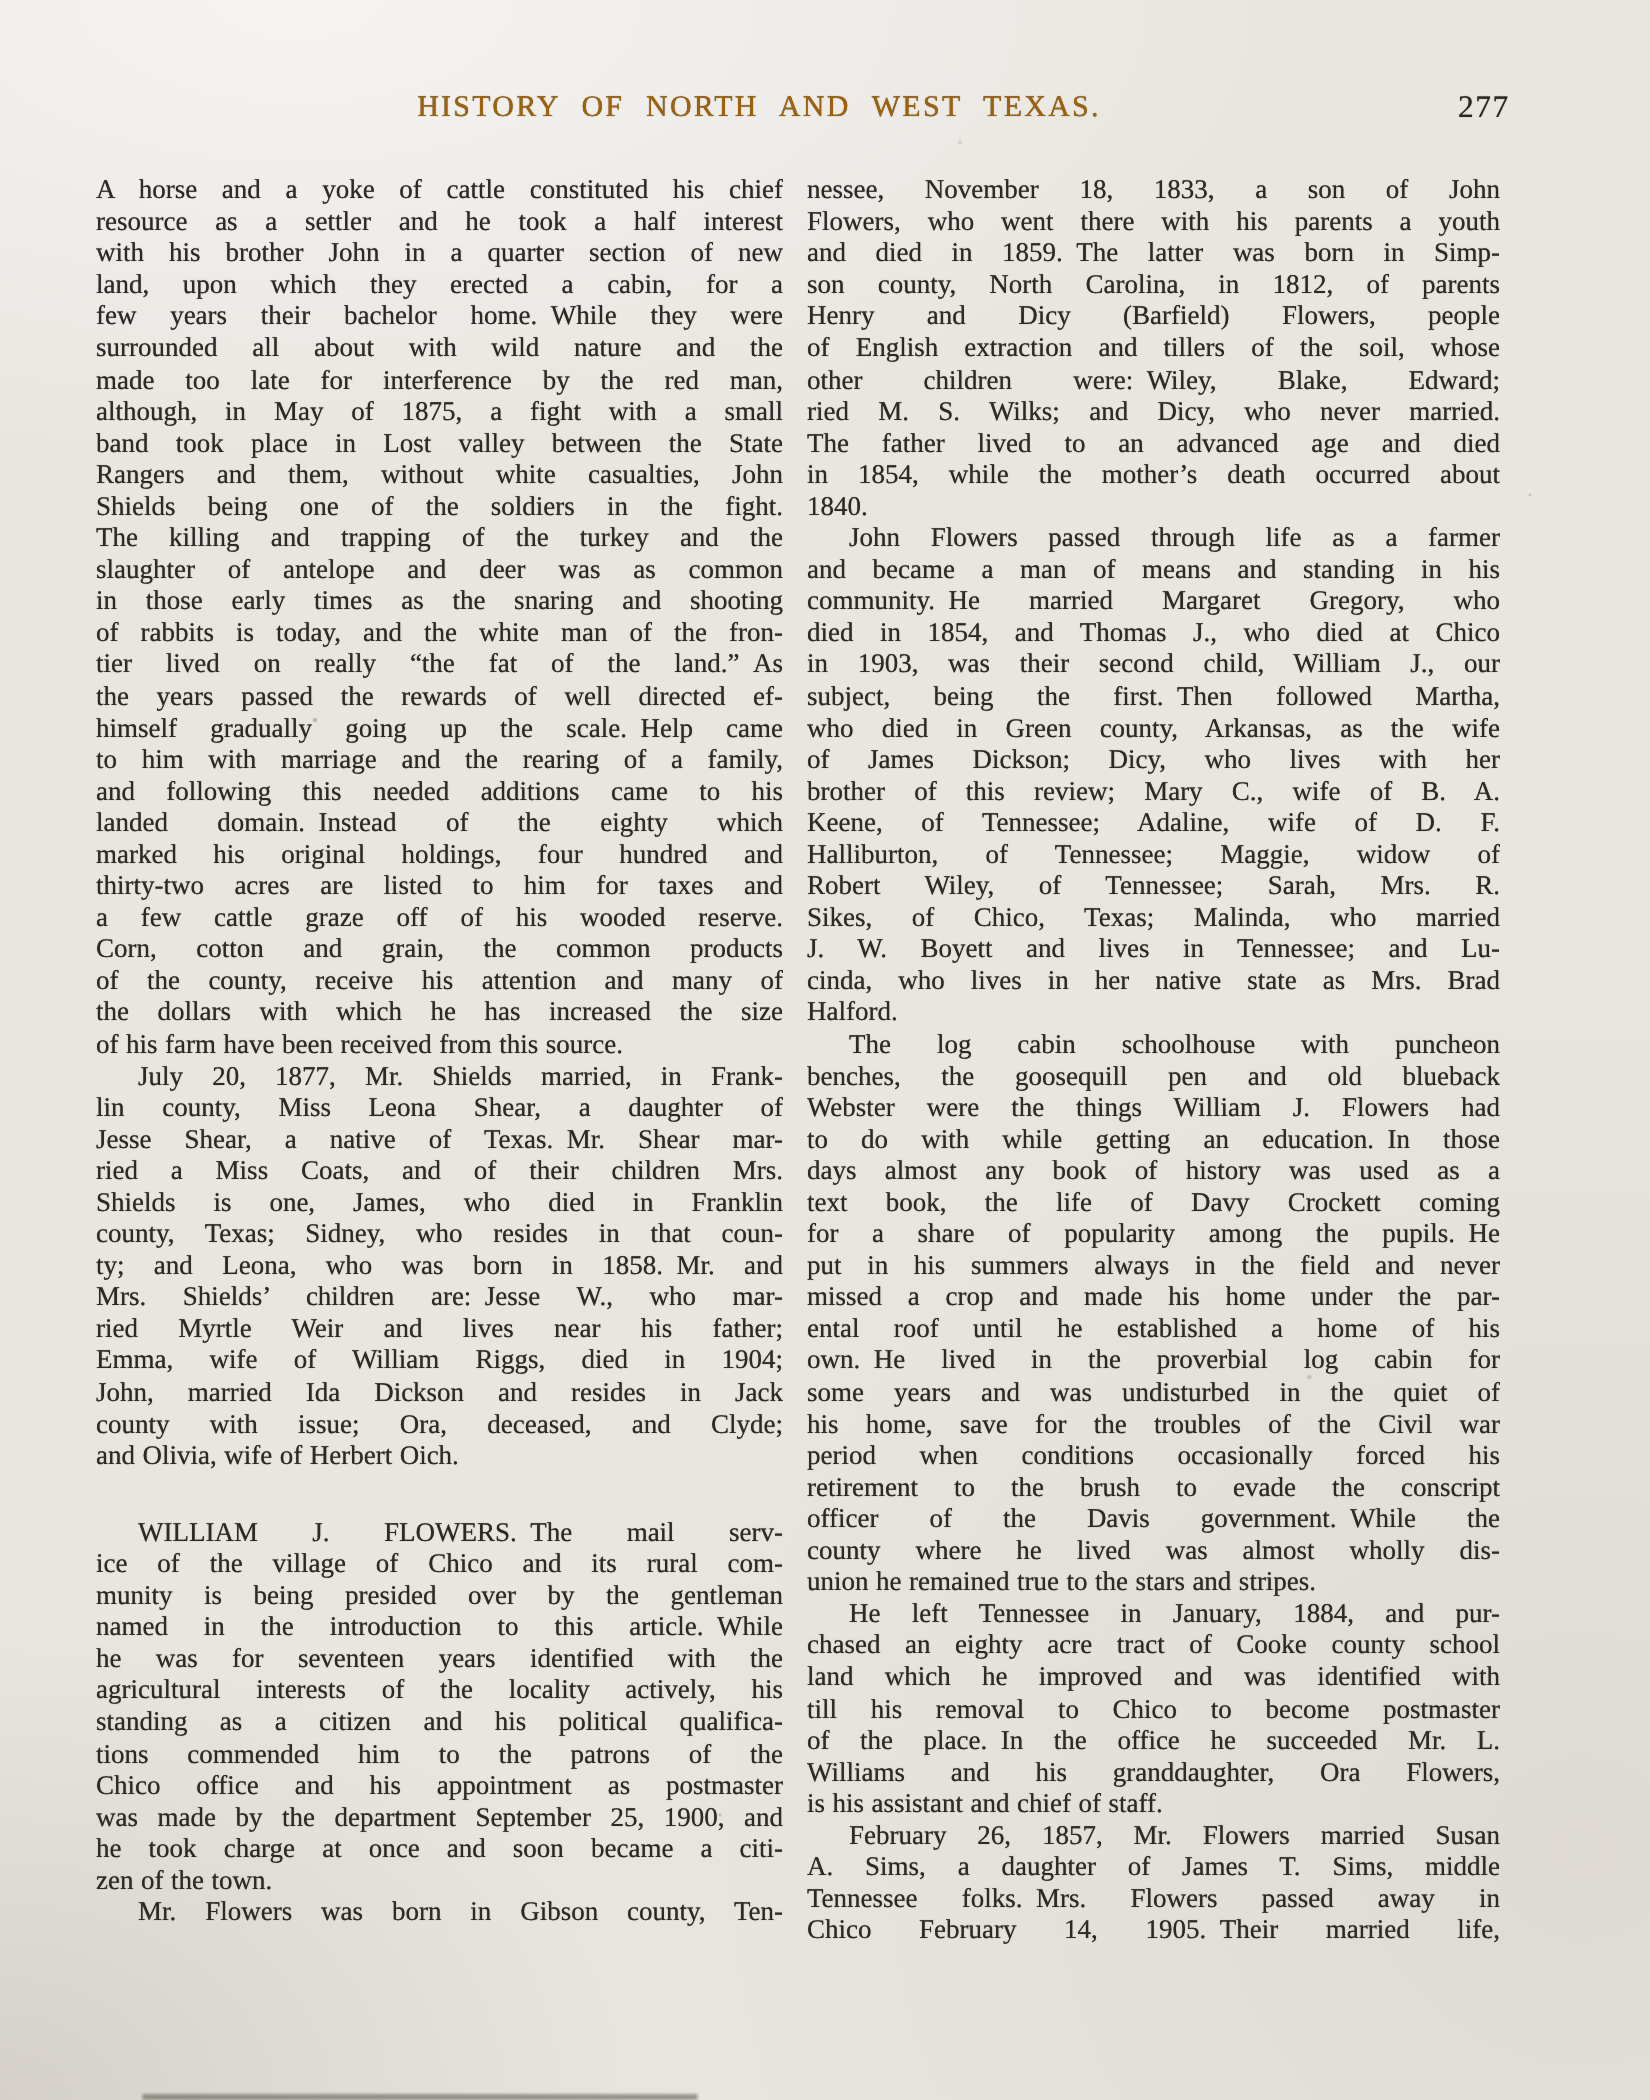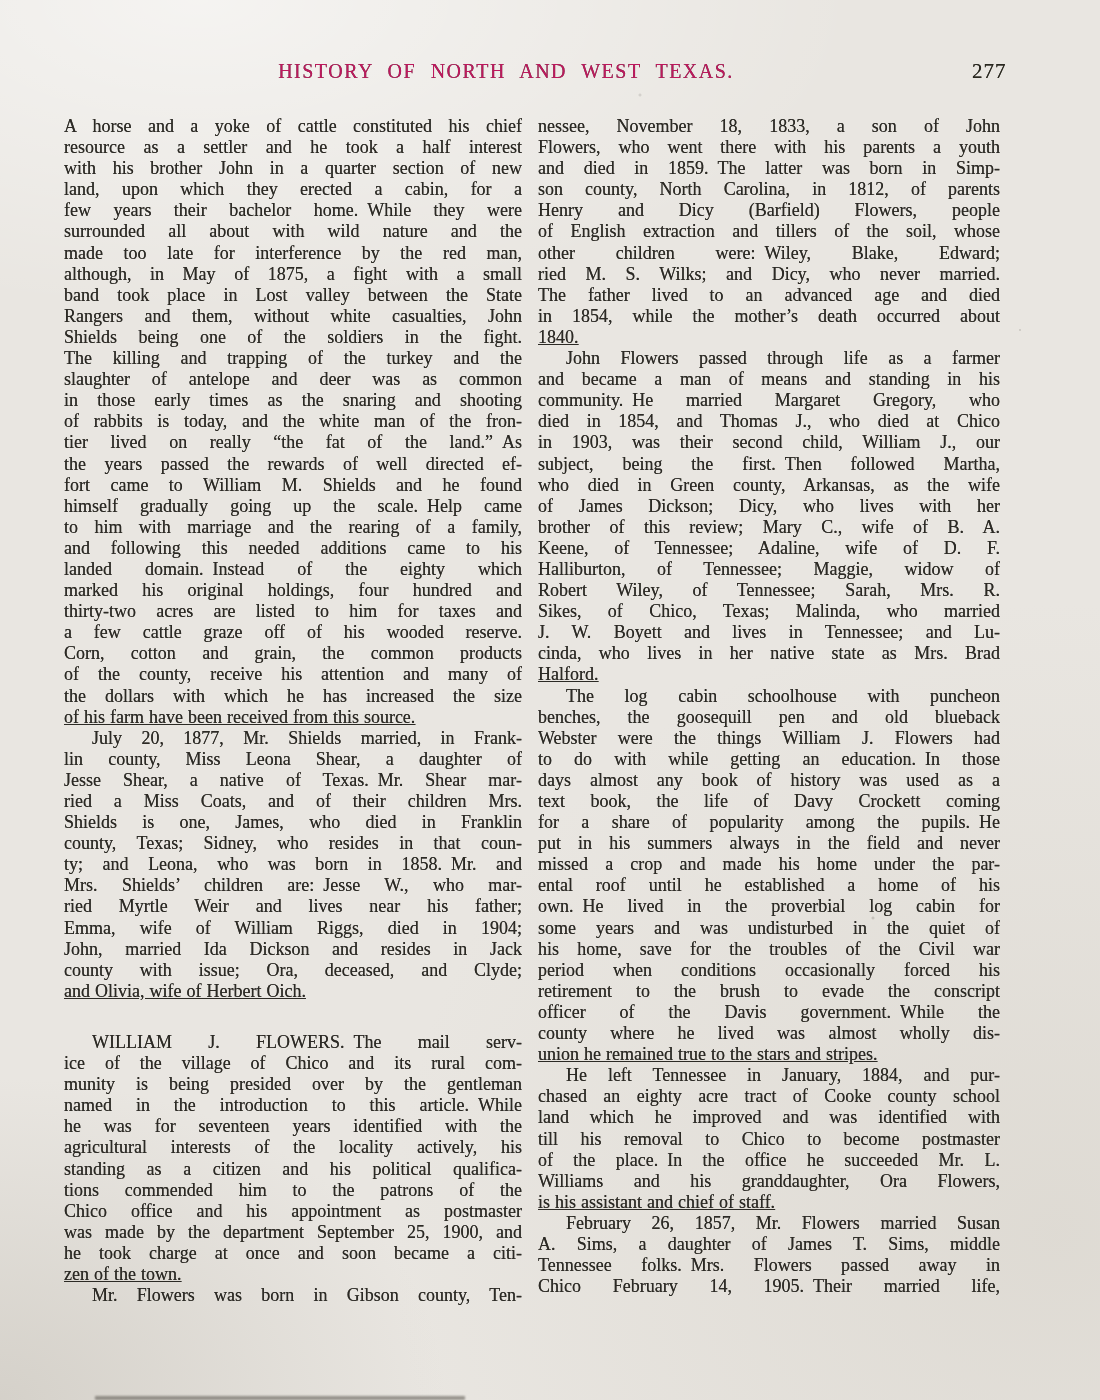--- a/index.html
+++ b/index.html
@@ -14,21 +14,21 @@
       radial-gradient(3px 3px at 873px 918px, rgba(90,86,78,.4), transparent 70%),
       radial-gradient(2px 2px at 480px 1210px, rgba(90,86,78,.45), transparent 70%),
       radial-gradient(2px 2px at 1020px 330px, rgba(90,86,78,.35), transparent 70%),
       radial-gradient(3px 3px at 640px 95px, rgba(90,86,78,.30), transparent 70%),
       #e9e6e1;
     color:#2c2a25;
   }
   .header-title {
     position:absolute; left:0; top:60px; width:1012px;
     text-align:center; font-size:20px; letter-spacing:1.5px; word-spacing:8px;
-    color:#be185d; text-shadow:0 0 0.6px rgba(41,39,31,.85);
+    color:#a16207; text-shadow:0 0 0.6px rgba(41,39,31,.85);
     white-space:nowrap;
   }
   .page-number {
     position:absolute; left:954px; top:59px; font-size:21px;
     color:#29271f; text-shadow:0 0 0.6px rgba(41,39,31,.85);
     letter-spacing:1px;
     margin-left:18px;
   }
   .col {
     position:absolute; top:116px; font-size:18px;
@@ -37,21 +37,21 @@
   }
   .col.left  { left:64px;  width:458px; }
   .col.right { left:538px; width:462px; }
   .para { margin:0; }
   .para.section { margin-top:30px; }
   .line {
     line-height:21.1px; height:21.1px; overflow:hidden;
     text-align:justify; text-align-last:justify;
     white-space:normal;
   }
-  .line.last { text-align-last:left;text-decoration:underline; }
+  .line.last { text-align-last:left; }
   .para.indented .line.first, .para.section .line.first { text-indent:28px; }
   .smear {
     position:absolute; left:95px; bottom:0; width:370px; height:4px;
     background:#55524a; opacity:.55; filter:blur(1.2px);
   }
 </style>
 </head>
 <body>
 
 <div class="header-title">HISTORY OF NORTH AND WEST TEXAS.</div>
@@ -70,21 +70,20 @@
       <div class="line">although, in May of 1875, a fight with a small</div>
       <div class="line">band took place in Lost valley between the State</div>
       <div class="line">Rangers and them, without white casualties, John</div>
       <div class="line">Shields being one of the soldiers in the fight.</div>
       <div class="line">The killing and trapping of the turkey and the</div>
       <div class="line">slaughter of antelope and deer was as common</div>
       <div class="line">in those early times as the snaring and shooting</div>
       <div class="line">of rabbits is today, and the white man of the fron-</div>
       <div class="line">tier lived on really “the fat of the land.” As</div>
       <div class="line">the years passed the rewards of well directed ef-</div>
-      <div class="line">fort came to William M. Shields and he found</div>
       <div class="line">himself gradually going up the scale. Help came</div>
       <div class="line">to him with marriage and the rearing of a family,</div>
       <div class="line">and following this needed additions came to his</div>
       <div class="line">landed domain. Instead of the eighty which</div>
       <div class="line">marked his original holdings, four hundred and</div>
       <div class="line">thirty-two acres are listed to him for taxes and</div>
       <div class="line">a few cattle graze off of his wooded reserve.</div>
       <div class="line">Corn, cotton and grain, the common products</div>
       <div class="line">of the county, receive his attention and many of</div>
       <div class="line">the dollars with which he has increased the size</div>

